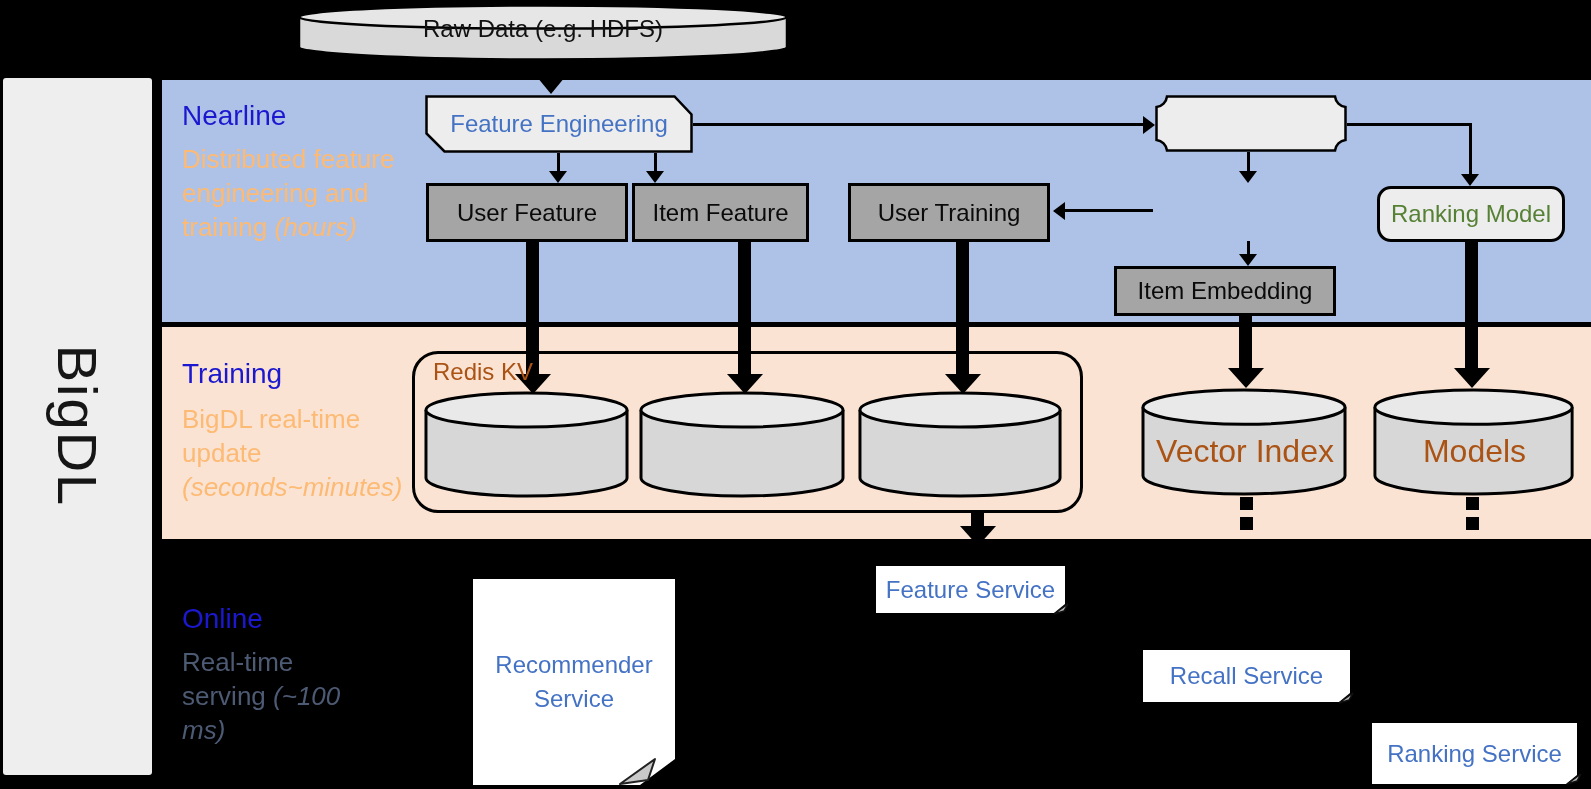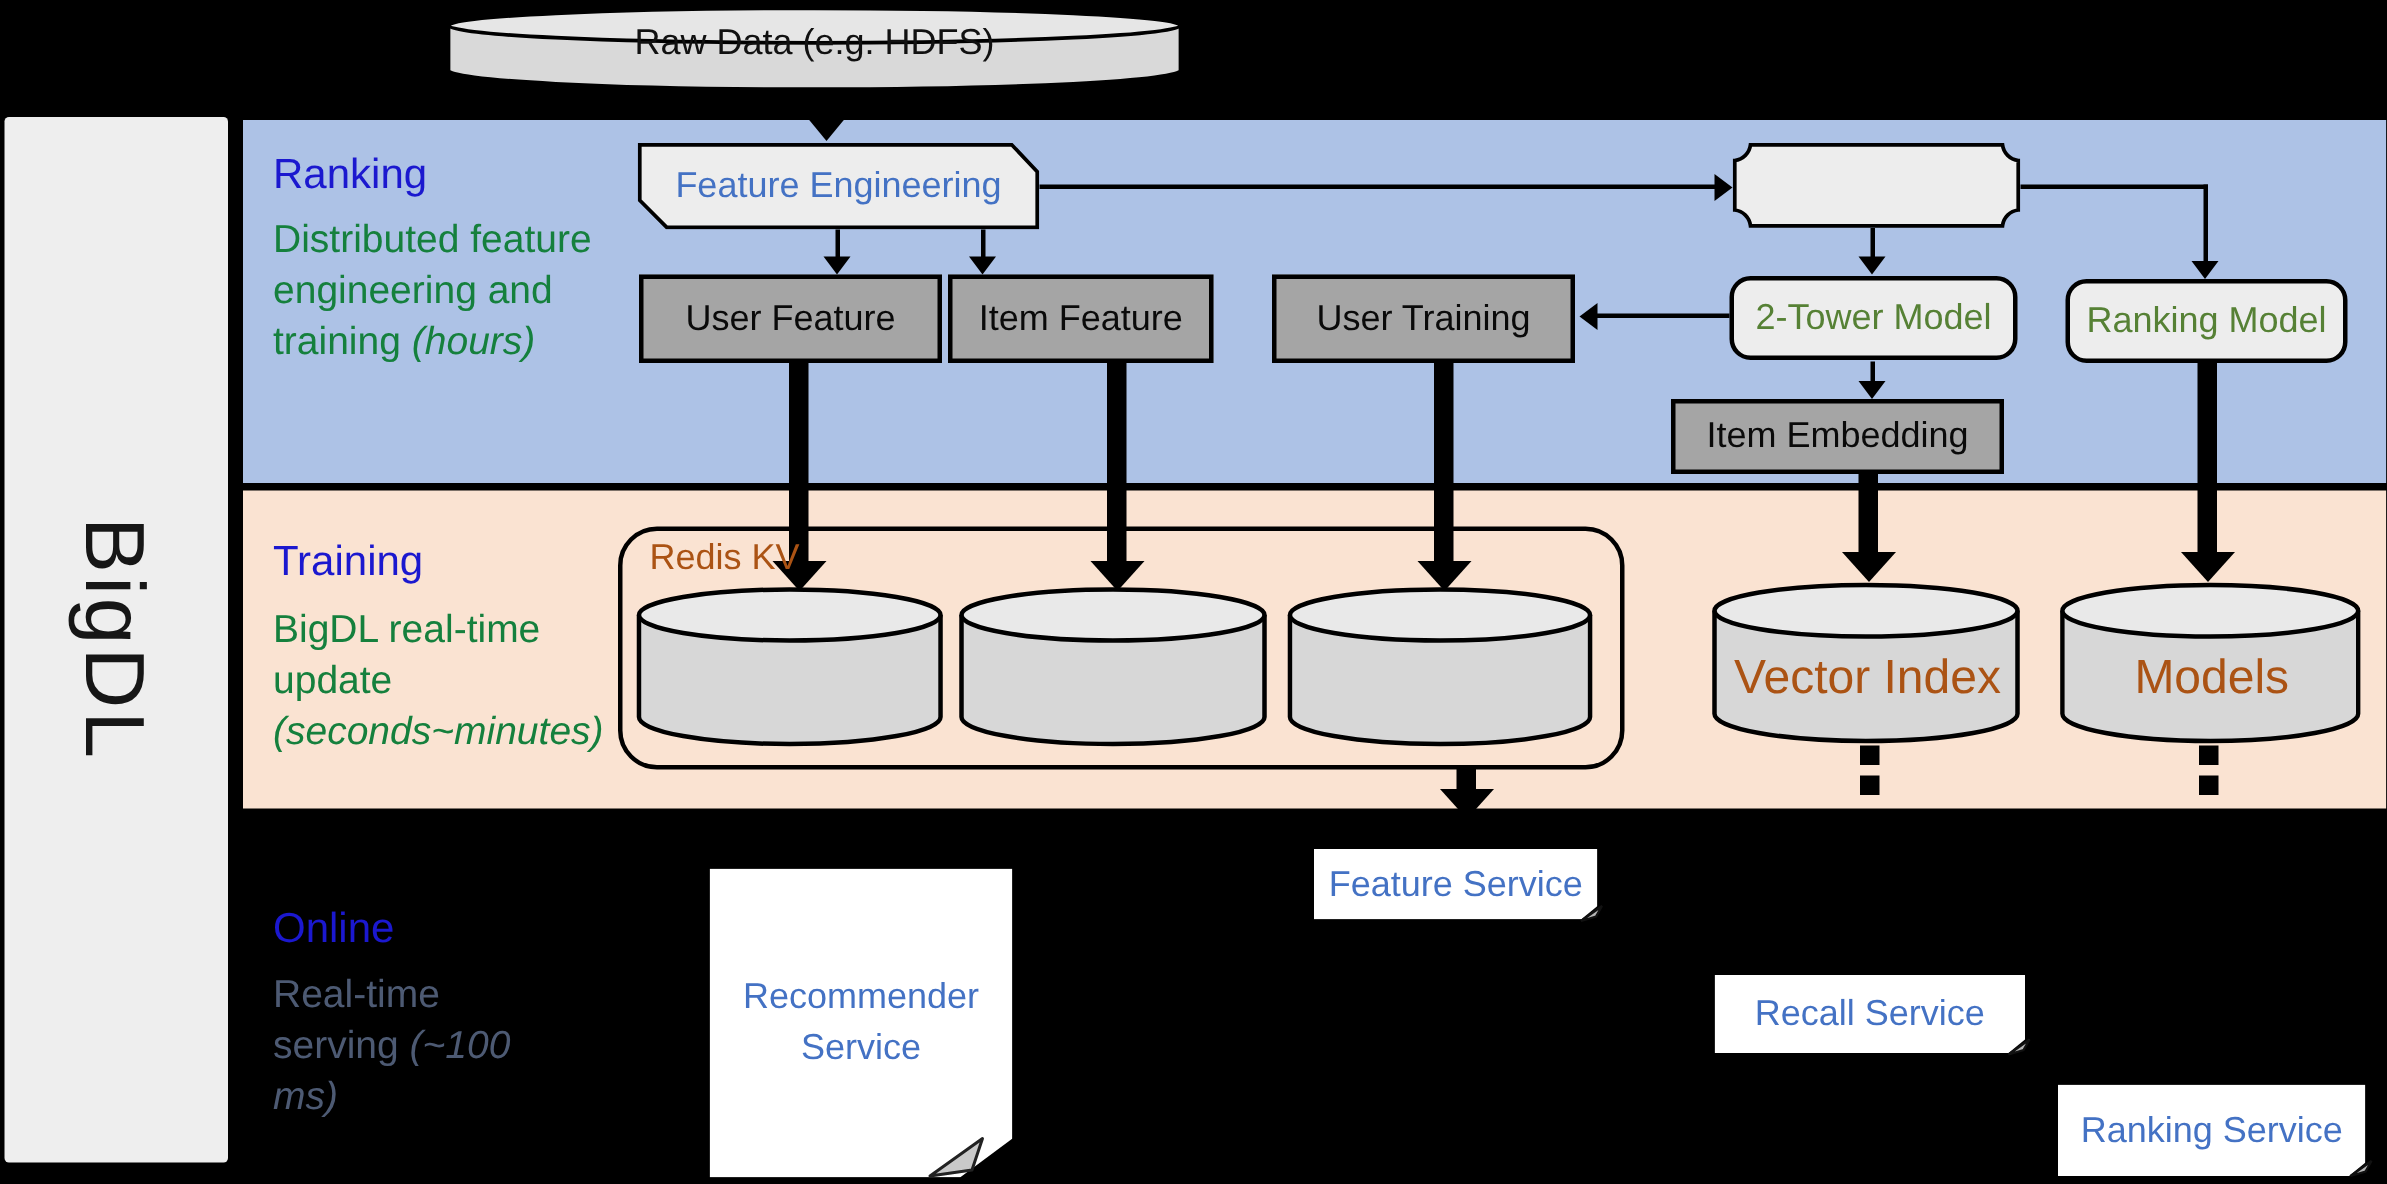--- a/index.html
+++ b/index.html
@@ -15,21 +15,21 @@
   .green{color:#568135;}
   .brown{color:#ab5314;}
   .band{position:absolute;}
   #band-offline{left:162px;top:80px;width:1429px;height:242px;background:#adc2e6;}
   #band-nearline{left:162px;top:327px;width:1429px;height:212px;background:#fae3d2;}
   #band-online{left:162px;top:544px;width:1429px;height:245px;background:#000;}
   #bigdl-bar{left:3px;top:78px;width:149px;height:697px;background:#eeeeee;border-radius:3px;}
   #bigdl-text{left:77px;top:426px;transform:translate(-50%,-50%) rotate(90deg);
               font-size:56px;letter-spacing:2px;color:#161616;white-space:nowrap;}
   .band-label{position:absolute;font-size:28px;color:#1b18cf;}
-  .band-desc{position:absolute;font-size:26px;line-height:34px;color:#15803d;}
+  .band-desc{position:absolute;font-size:26px;line-height:34px;color:#fdba74;}
   #lbl-offline{left:182px;top:100px;}
   #desc-offline{left:182px;top:142px;width:225px;}
   #lbl-nearline{left:182px;top:358px;}
   #desc-nearline{left:182px;top:402px;width:240px;}
   #lbl-online{left:182px;top:603px;}
   #desc-online{left:182px;top:645px;width:160px;color:#4d5a73;}
   
   #raw-data{left:296px;top:3px;width:494px;height:60px;}
   #raw-data-label{left:296px;top:3px;width:494px;height:52px;display:flex;align-items:center;
                   justify-content:center;font-size:24px;color:#111;}
@@ -93,21 +93,21 @@
 
 <div id="canvas">
 
   <div class="band" id="band-offline"></div>
   <div class="band" id="band-nearline"></div>
   <div class="band" id="band-online"></div>
 
   <div class="abs" id="bigdl-bar"></div>
   <div class="abs" id="bigdl-text">BigDL</div>
 
-  <div class="band-label" id="lbl-offline">Ranking</div>
+  <div class="band-label" id="lbl-offline">Nearline</div>
   <div class="band-desc" id="desc-offline">
     <span>Distributed feature engineering and training</span>
     <em>(hours)</em>
   </div>
   <div class="band-label" id="lbl-nearline">Training</div>
   <div class="band-desc" id="desc-nearline">
     <span>BigDL real-time update</span>
     <em>(seconds~minutes)</em>
   </div>
   <div class="band-label" id="lbl-online">Online</div>
@@ -134,21 +134,20 @@
 
   <svg class="abs" id="dnn-node" viewBox="0 0 192 57" preserveAspectRatio="none">
     <path d="M12,1.5 L180,1.5 A12,12 0 0 0 190.5,12 L190.5,45 A12,12 0 0 0 180,55.5 L12,55.5 A12,12 0 0 0 1.5,45 L1.5,12 A12,12 0 0 0 12,1.5 Z" fill="#ededed" stroke="#000" stroke-width="2.5"></path>
   </svg>
 
   <div class="box gray-box" id="item-feature">Item Feature</div>
   <div class="box gray-box" id="user-feature">User Feature</div>
   <div class="box gray-box" id="user-embedding">User Training</div>
   <div class="box gray-box" id="item-embedding">Item Embedding</div>
 
-  <div class="box soft-box green" id="two-tower">2-Tower Model</div>
   <div class="box soft-box green" id="ranking-model">Ranking Model</div>
 
   <div>
     <div class="vline" style="left:557px;top:153px;height:20px;"></div>
     <div class="ah-down" style="left:549px;top:171px;"></div>
   </div>
   <div>
     <div class="vline" style="left:654px;top:153px;height:20px;"></div>
     <div class="ah-down" style="left:646px;top:171px;"></div>
   </div>

